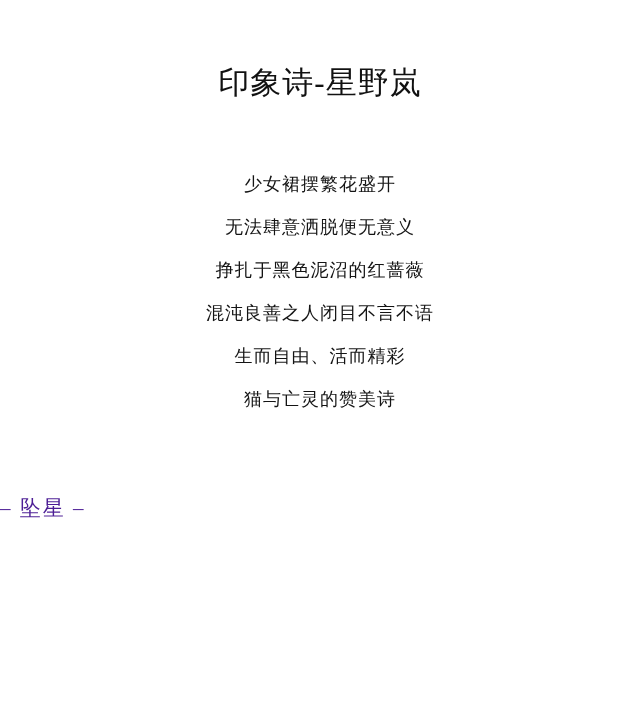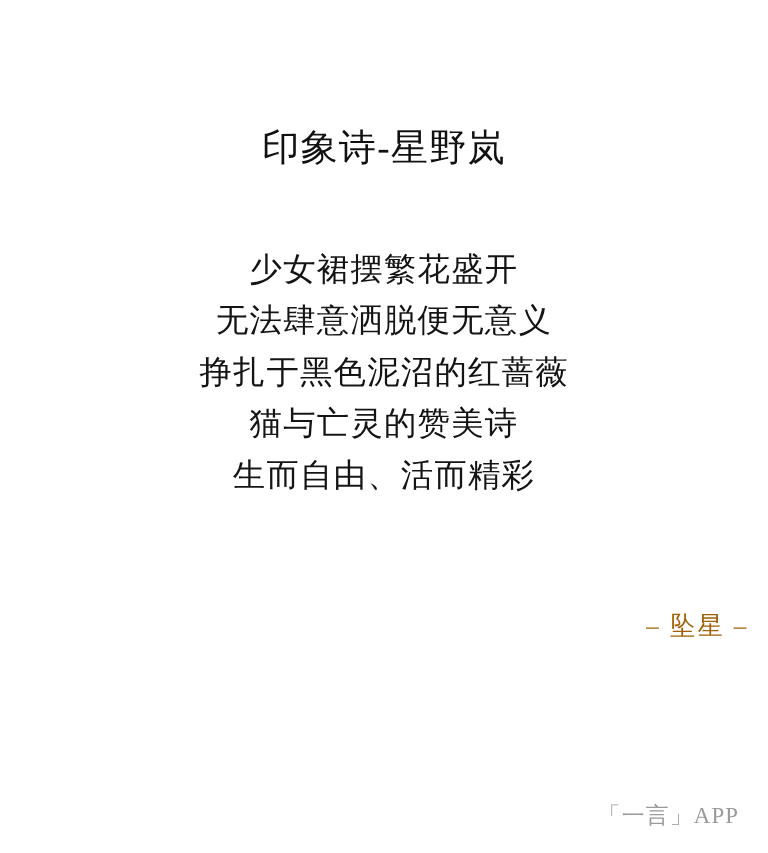--- a/index.html
+++ b/index.html
@@ -20,41 +20,41 @@
     height: 711px;
     position: relative;
     box-sizing: border-box;
   }
   .poem-title {
     text-align: center;
     font-size: 31px;
     letter-spacing: 1px;
     color: #111111;
     margin: 0;
-    padding-top: 104px;
+    padding-top: 64px;
     font-weight: normal;
     line-height: 1.2;
   }
   .poem-body {
     margin: 0;
     padding-top: 62px;
     text-align: center;
   }
   .poem-line {
-    font-size: 27px;
+    font-size: 18px;
     line-height: 43px;
     color: #141414;
     letter-spacing: 1px;
     white-space: nowrap;
   }
   .poem-signature {
-    text-align: right;
+    text-align: left;
     font-size: 21px;
-    color: #a16207;
-    margin: 16px;
+    color: #4c1d95;
+    margin: 0;
     padding-top: 73px;
     letter-spacing: 2px;
   }
   .watermark {
     position: absolute;
     right: 24px;
     bottom: 18px;
     font-size: 19px;
     color: #9b9b9b;
     letter-spacing: 1px;
@@ -65,21 +65,21 @@
 <body>
 
 <div class="page">
 
   <h1 class="poem-title">印象诗-星野岚</h1>
 
   <div class="poem-body">
     <div class="poem-line">少女裙摆繁花盛开</div>
     <div class="poem-line">无法肆意洒脱便无意义</div>
     <div class="poem-line">挣扎于黑色泥沼的红蔷薇</div>
+    <div class="poem-line">混沌良善之人闭目不言不语</div>
+    <div class="poem-line">生而自由、活而精彩</div>
     <div class="poem-line">猫与亡灵的赞美诗</div>
-    <div class="poem-line">生而自由、活而精彩</div>
   </div>
 
   <div class="poem-signature">– 坠星 –</div>
 
-  <div class="watermark">「一言」APP</div>
 
 </div>
 
 </body></html>

